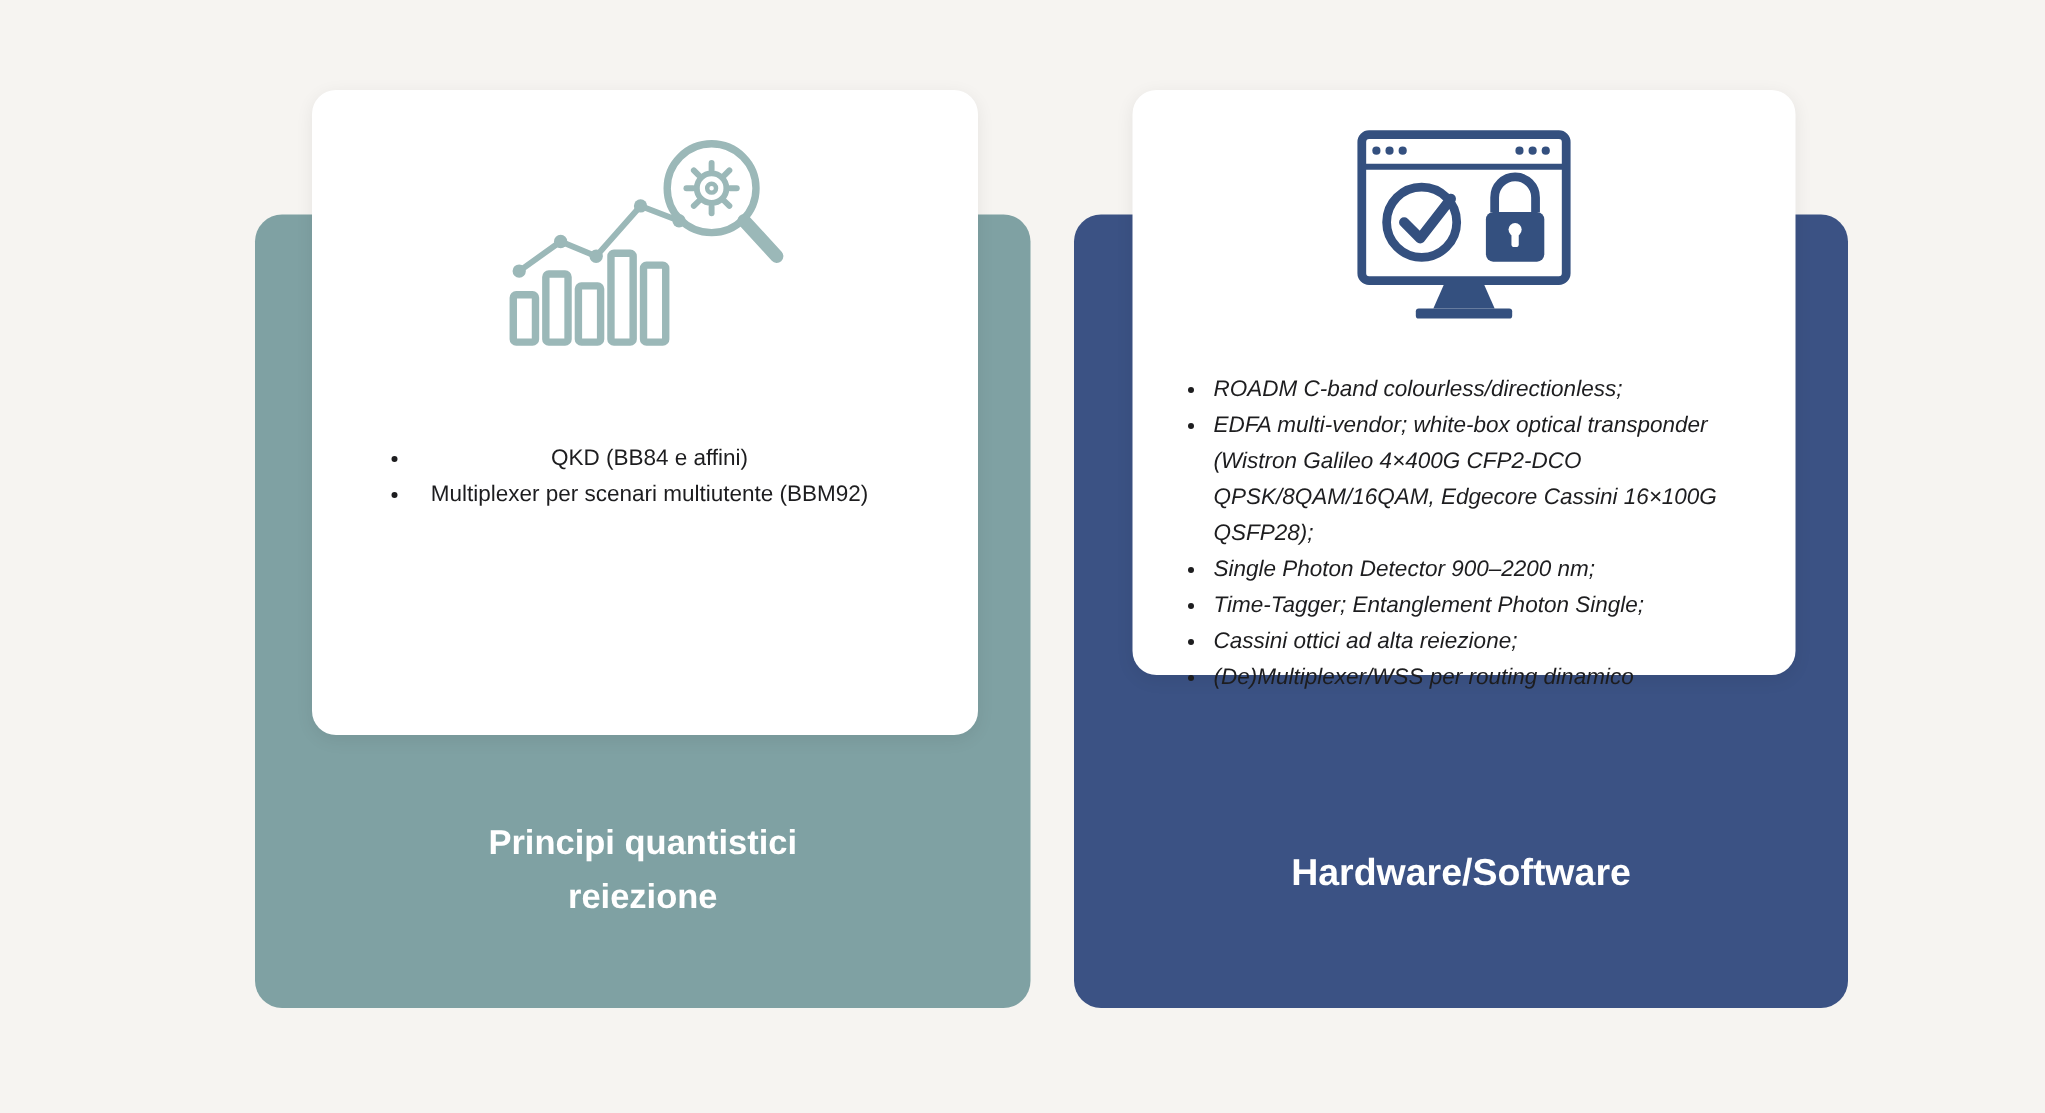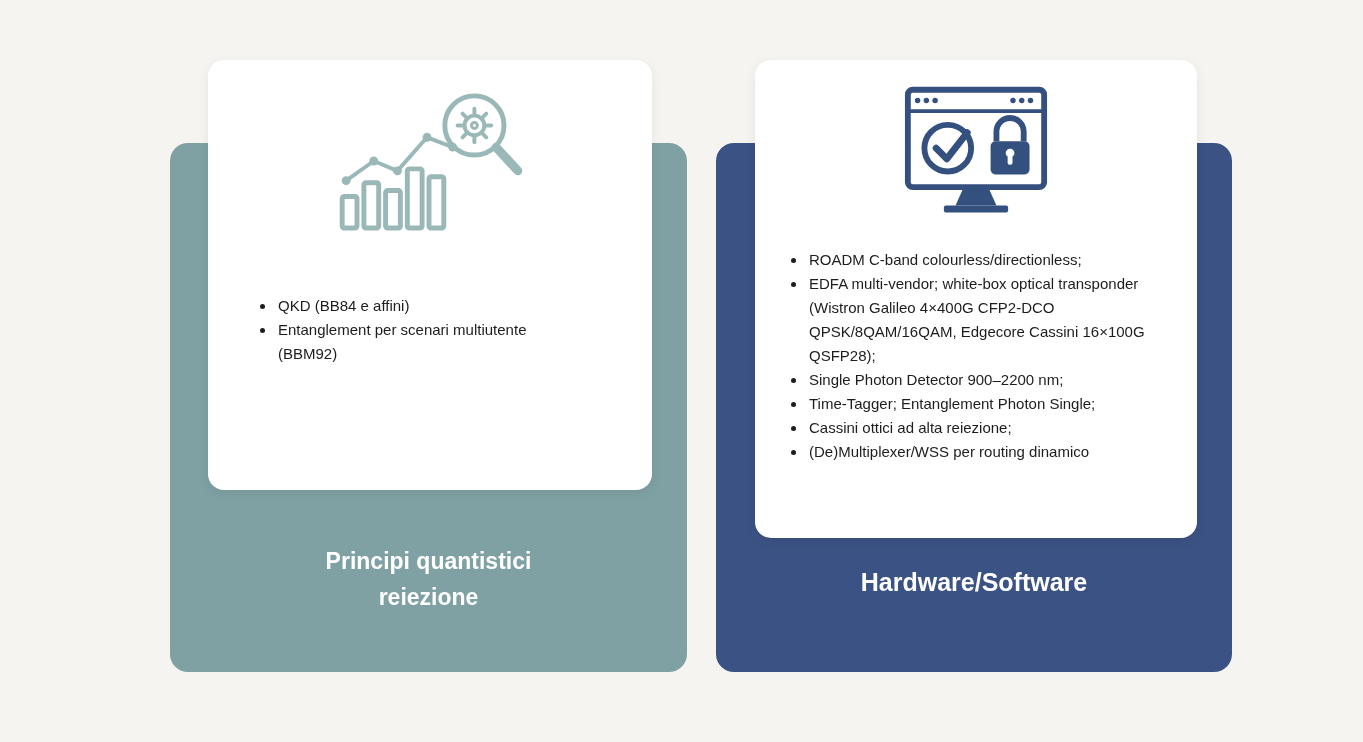--- a/index.html
+++ b/index.html
@@ -27,22 +27,22 @@
     font-weight: 700;
   }
   .title-left  { top: 400px; font-size: 23px; line-height: 36px; padding: 0 110px; }
   .title-right { top: 422px; font-size: 25px; line-height: 34px; padding: 0 48px; }
   .white-card {
     position: absolute;
     background: #ffffff;
     border-radius: 16px;
     box-shadow: 0 3px 12px rgba(0,0,0,0.07);
   }
-  .card-left  { left: 208px; top: 60px; width: 444px; height: 430px; }
-  .card-right { left: 755px; top: 60px; width: 442px; height: 478px; }
+  .card-left  { left: 208px; top: 60px; width: 444px; height: 430px; text-align: center; }
+  .card-right { left: 755px; top: 60px; width: 442px; height: 390px; font-style: italic; }
   .icon-wrap {
     position: absolute;
     left: 0;
     width: 100%;
     display: flex;
     justify-content: center;
   }
   .icon-wrap-left  { top: 26px; }
   .icon-wrap-right { top: 24px; }
   ul.bullets {
@@ -96,21 +96,21 @@
             <line x1="127.5" y1="40" x2="123" y2="40"></line>
             <line x1="131.2" y1="31.2" x2="128" y2="28"></line>
             <line x1="140" y1="27.5" x2="140" y2="23"></line>
             <line x1="148.8" y1="31.2" x2="152" y2="28"></line>
           </g>
         </g>
       </svg>
     </div>
     <ul class="bullets bullets-left">
       <li>QKD (BB84 e affini)</li>
-      <li>Entanglement per scenari multiutente (BBM92)</li>
+      <li>Multiplexer per scenari multiutente (BBM92)</li>
     </ul>
   </div>
 
   <div class="panel panel-right" style="background: rgb(59, 82, 132);">
     <div class="panel-title title-right">Hardware/Software</div>
   </div>
 
   <div class="white-card card-right">
     <div class="icon-wrap icon-wrap-right">
       <svg width="146" height="140" viewBox="0 0 150 142" aria-hidden="true">

